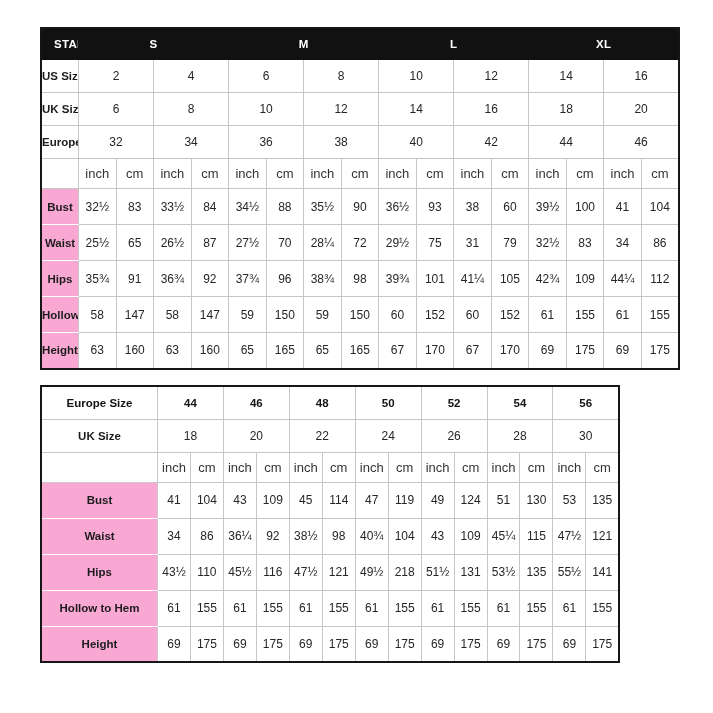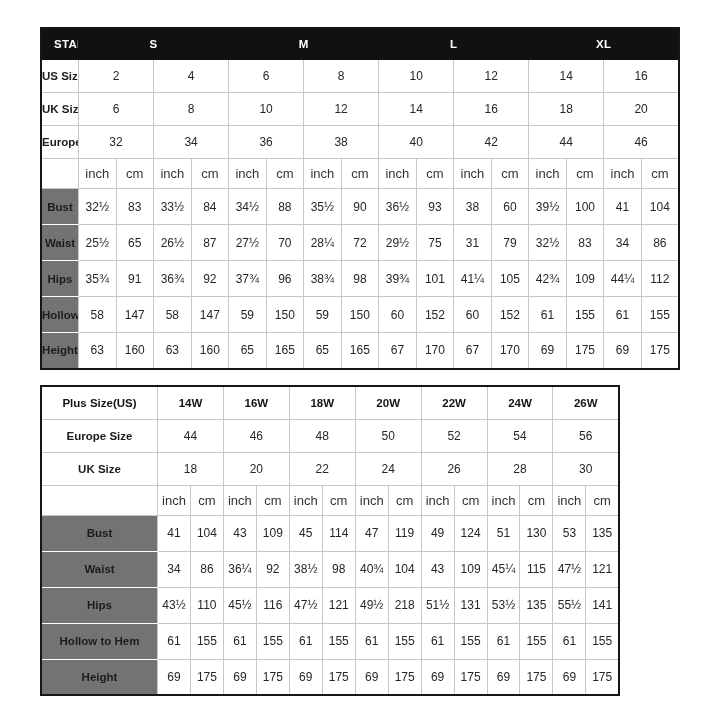--- a/index.html
+++ b/index.html
@@ -36,21 +36,21 @@
     height:30px;
     letter-spacing:.3px;
   }
   tr.head-row th.title-cell{text-align:left;padding-left:12px;}
   tr.info-row{height:33px;}
   tr.info-row td.info-label{font-weight:bold;font-size:11.5px;color:#1c1c1c;}
   tr.unit-row{height:30px;}
   tr.unit-row td.unit{font-size:13px;color:#333;}
   tr.measure-row{height:36px;}
   td.m-label{
-    background:#737373;
+    background:#f9a8d4;
     font-weight:bold;
     font-size:11.5px;
     color:#1c1c1c;
     border-color:#ffffff #c7c7c7 #ffffff #161616;
   }
   td.label-col{width:112px;}
   #plus-table td.label-col,#plus-table th.label-col{width:115px;}
   #plus-table tr.info-row:first-child td{font-weight:bold;font-size:11.5px;color:#141414;}
   td.val{font-size:12px;}
 </style>
@@ -212,30 +212,20 @@
         <td class="val">175</td>
         <td class="val">69</td>
         <td class="val">175</td>
       </tr>
     </tbody>
 </table>
 
 <table class="size-table" id="plus-table">
   <tbody>
       <tr class="info-row">
-        <td class="label-col info-label">Plus Size(US)</td>
-        <td colspan="2" class="val">14W</td>
-        <td colspan="2" class="val">16W</td>
-        <td colspan="2" class="val">18W</td>
-        <td colspan="2" class="val">20W</td>
-        <td colspan="2" class="val">22W</td>
-        <td colspan="2" class="val">24W</td>
-        <td colspan="2" class="val">26W</td>
-      </tr>
-      <tr class="info-row">
         <td class="label-col info-label">Europe Size</td>
         <td colspan="2" class="val">44</td>
         <td colspan="2" class="val">46</td>
         <td colspan="2" class="val">48</td>
         <td colspan="2" class="val">50</td>
         <td colspan="2" class="val">52</td>
         <td colspan="2" class="val">54</td>
         <td colspan="2" class="val">56</td>
       </tr>
       <tr class="info-row">

